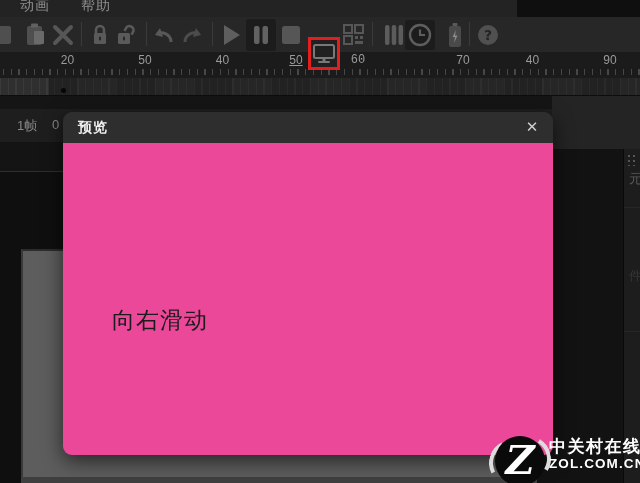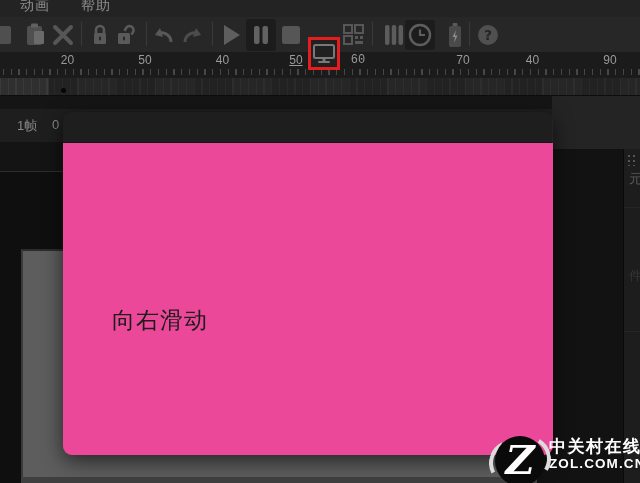--- a/index.html
+++ b/index.html
@@ -5,21 +5,21 @@
   html,body{margin:0;padding:0;}
   body{
     width:640px;height:483px;position:relative;overflow:hidden;
     background:#0f0f0f;
     font-family:"Liberation Sans","DejaVu Sans",sans-serif;
     -webkit-font-smoothing:antialiased;
   }
   .abs{position:absolute;}
 
   
-  .menubar{left:0;top:0;width:640px;height:17px;background:#232323;}
+  .menubar{left:0;top:0;width:517px;height:17px;background:#232323;}
   .menu-item{position:absolute;top:-3px;font-size:14px;color:#8f8f8f;letter-spacing:1px;}
 
   
   .toolbar{left:0;top:17px;width:640px;height:35px;background:#272727;border-bottom:1px solid #161616;}
   .tb-sep{position:absolute;top:5px;width:1px;height:24px;background:#3a3a3a;}
   .tb-btn{position:absolute;top:4px;width:24px;height:27px;display:flex;align-items:center;justify-content:center;}
   .pressed{background:#1c1c1c;border-radius:3px;}
   .redbox{position:absolute;left:308px;top:20px;width:32px;height:33px;border:3px solid #e41e1e;box-sizing:border-box;z-index:6;display:flex;align-items:center;justify-content:center;background:#202020;}
 
   
@@ -273,20 +273,24 @@
   <span class="strip-char1">元</span>
   <div class="strip-line" style="top:58px"></div>
   <span class="strip-char2">件</span>
   <div class="strip-line" style="top:182px"></div>
 </div>
 
 <div class="abs stage"></div>
 <div class="abs stage-bottom"></div>
 
 <div class="abs dialog">
+  <div class="dlg-titlebar">
+    <span class="dlg-title">预览</span>
+    <span class="dlg-close">✕</span>
+  </div>
   <div class="dlg-body">
     <span class="dlg-text">向右滑动</span>
   </div>
 </div>
 
 <div class="abs watermark">
   <div class="wm-arc-l"></div>
   <div class="wm-arc-r"></div>
   <div class="wm-circle">
     <span class="wm-z">Z</span>

